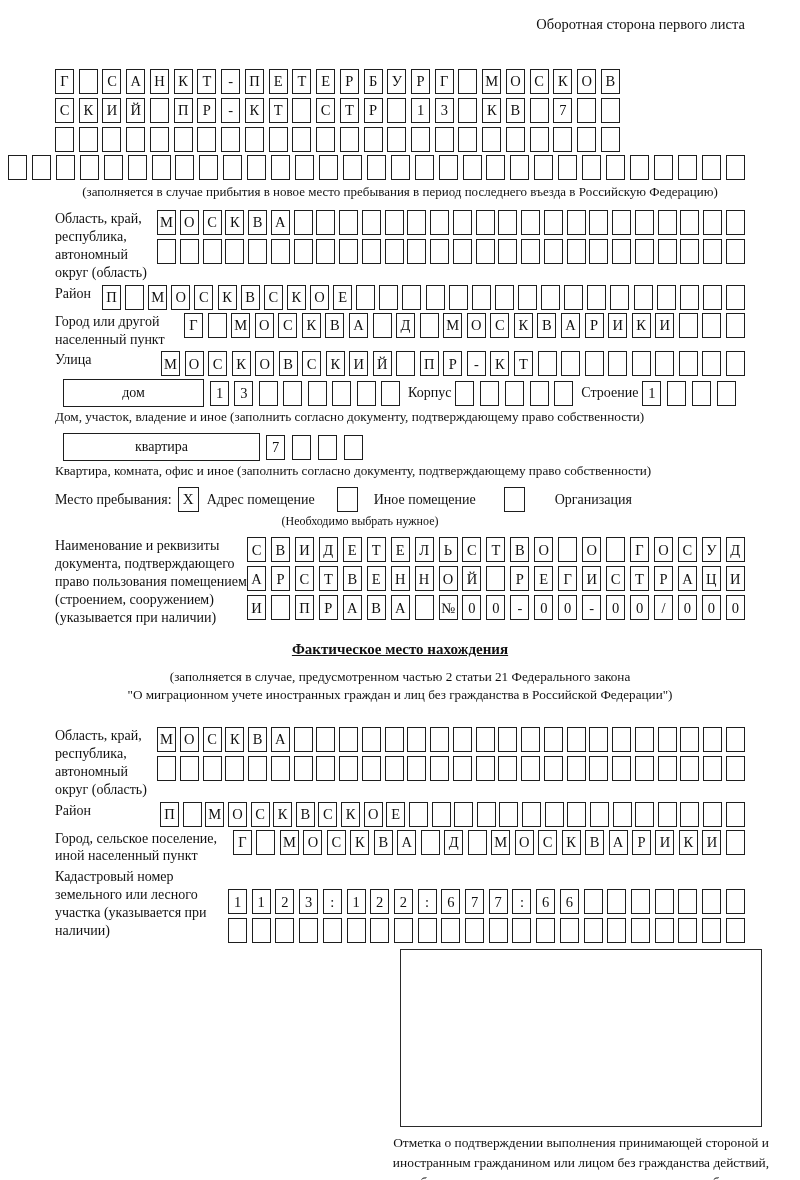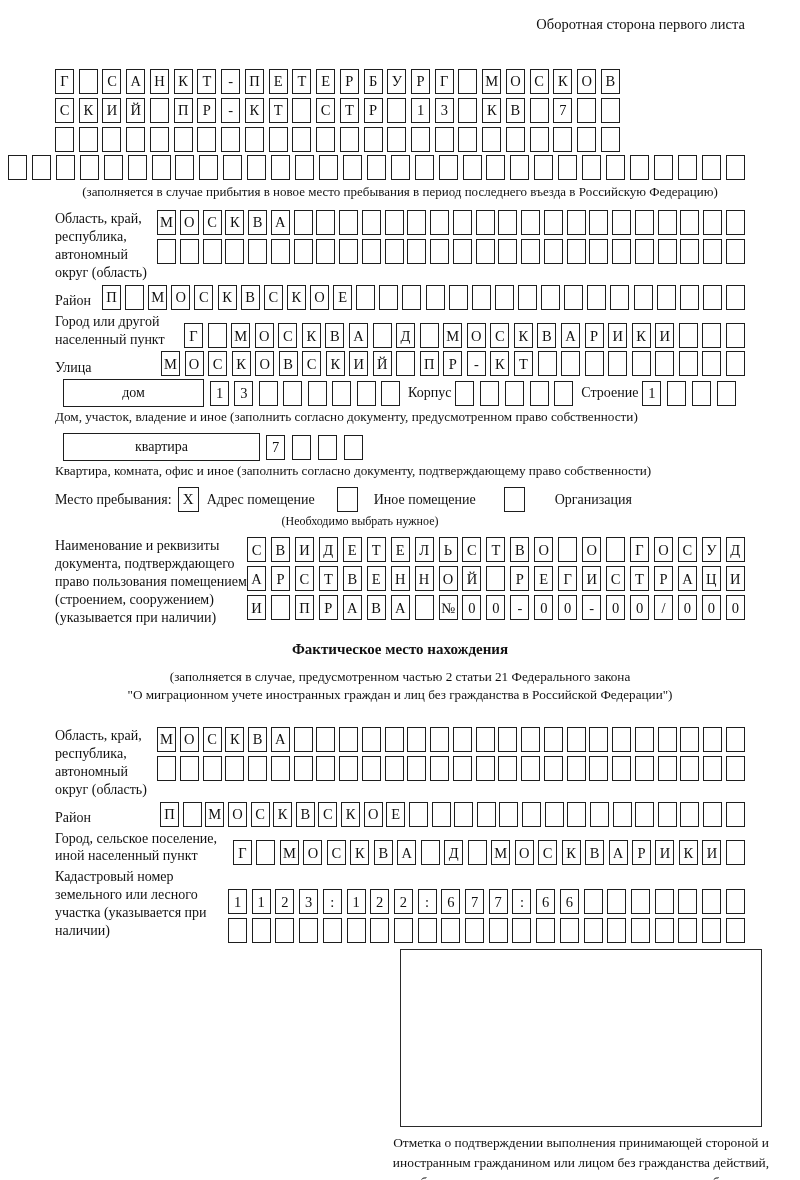--- a/index.html
+++ b/index.html
@@ -7,21 +7,21 @@
   body {
     width: 800px; height: 1180px; margin: 0 auto;
     font-family: "Liberation Serif", "DejaVu Serif", serif;
     color: #111; overflow: hidden;
   }
   .content { padding: 16px 55px 0 55px; width: 800px; }
 
   .top-note { text-align: right; font-size: 14.5px; margin-bottom: 36px; }
 
   .line { display: flex; align-items: flex-start; margin-bottom: 3px; }
-  .line.center-v { align-items: flex-end; }
+  .line.center-v { align-items: flex-start; }
   .lbl { font-size: 14px; line-height: 1.28; flex: none; }
 
   .cellblock { flex: none; }
   .cells { display: flex; justify-content: space-between; margin-bottom: 4px; }
   .cell {
     flex: none; width: 19px; height: 25px;
     border: 1.5px solid #1e1e1e;
     display: flex; align-items: center; justify-content: center;
     font-size: 14.5px; line-height: 1;
   }
@@ -378,21 +378,21 @@
     <div class="gap8"></div>
     <div class="inline-lbl">Строение</div>
     <div class="gap4"></div>
     <div class="cells mb0" style="width:94px;">
         <span class="cell">1</span>
         <span class="cell"></span>
         <span class="cell"></span>
         <span class="cell"></span>
       </div>
   </div>
-  <div class="left-note">Дом, участок, владение и иное (заполнить согласно документу, предусмотренном право собственности)</div>
+  <div class="left-note">Дом, участок, владение и иное (заполнить согласно документу, подтверждающему право собственности)</div>
 
   <div class="line houseline">
     <div class="bigbox" style="width:197px;">квартира</div>
     <div class="gap6"></div>
     <div class="cells mb0" style="width:97px;">
         <span class="cell">7</span>
         <span class="cell"></span>
         <span class="cell"></span>
         <span class="cell"></span>
       </div>
@@ -484,21 +484,21 @@
           <span class="cell">0</span>
           <span class="cell">0</span>
           <span class="cell">/</span>
           <span class="cell">0</span>
           <span class="cell">0</span>
           <span class="cell">0</span>
         </div>
     </div>
   </div>
 
-  <div class="sec-title" style="margin-top:14px;">Фактическое место нахождения</div>
+  <div class="sec-title" style="margin-top:14px;text-decoration:underline;">Фактическое место нахождения</div>
   <div class="fact-notes-wrap">
     <div class="fact-note">(заполняется в случае, предусмотренном частью 2 статьи 21 Федерального закона</div>
     <div class="fact-note">"О миграционном учете иностранных граждан и лиц без гражданства в Российской Федерации")</div>
   </div>
 
   <div class="line">
     <div class="lbl w-reglbl">Область, край, республика, автономный округ (область)</div>
     <div class="cellblock w-regcells">
       <div class="cells">
           <span class="cell">М</span>

